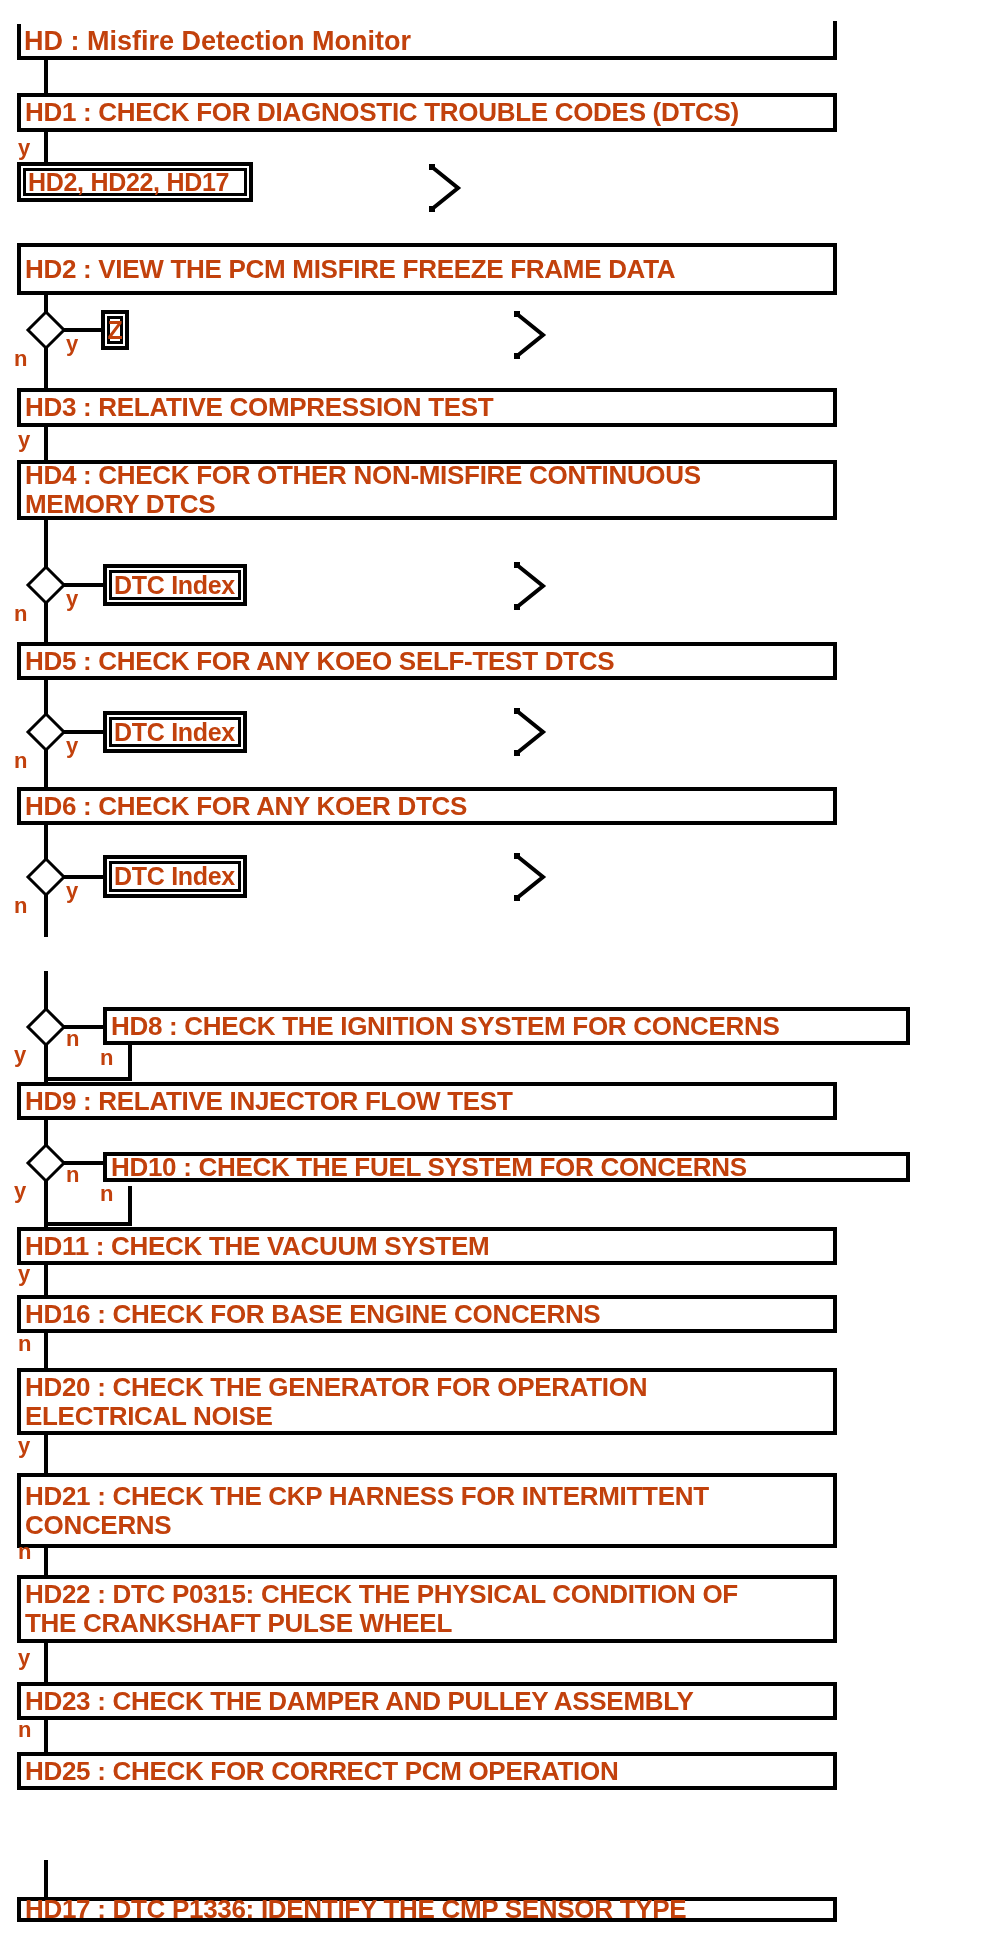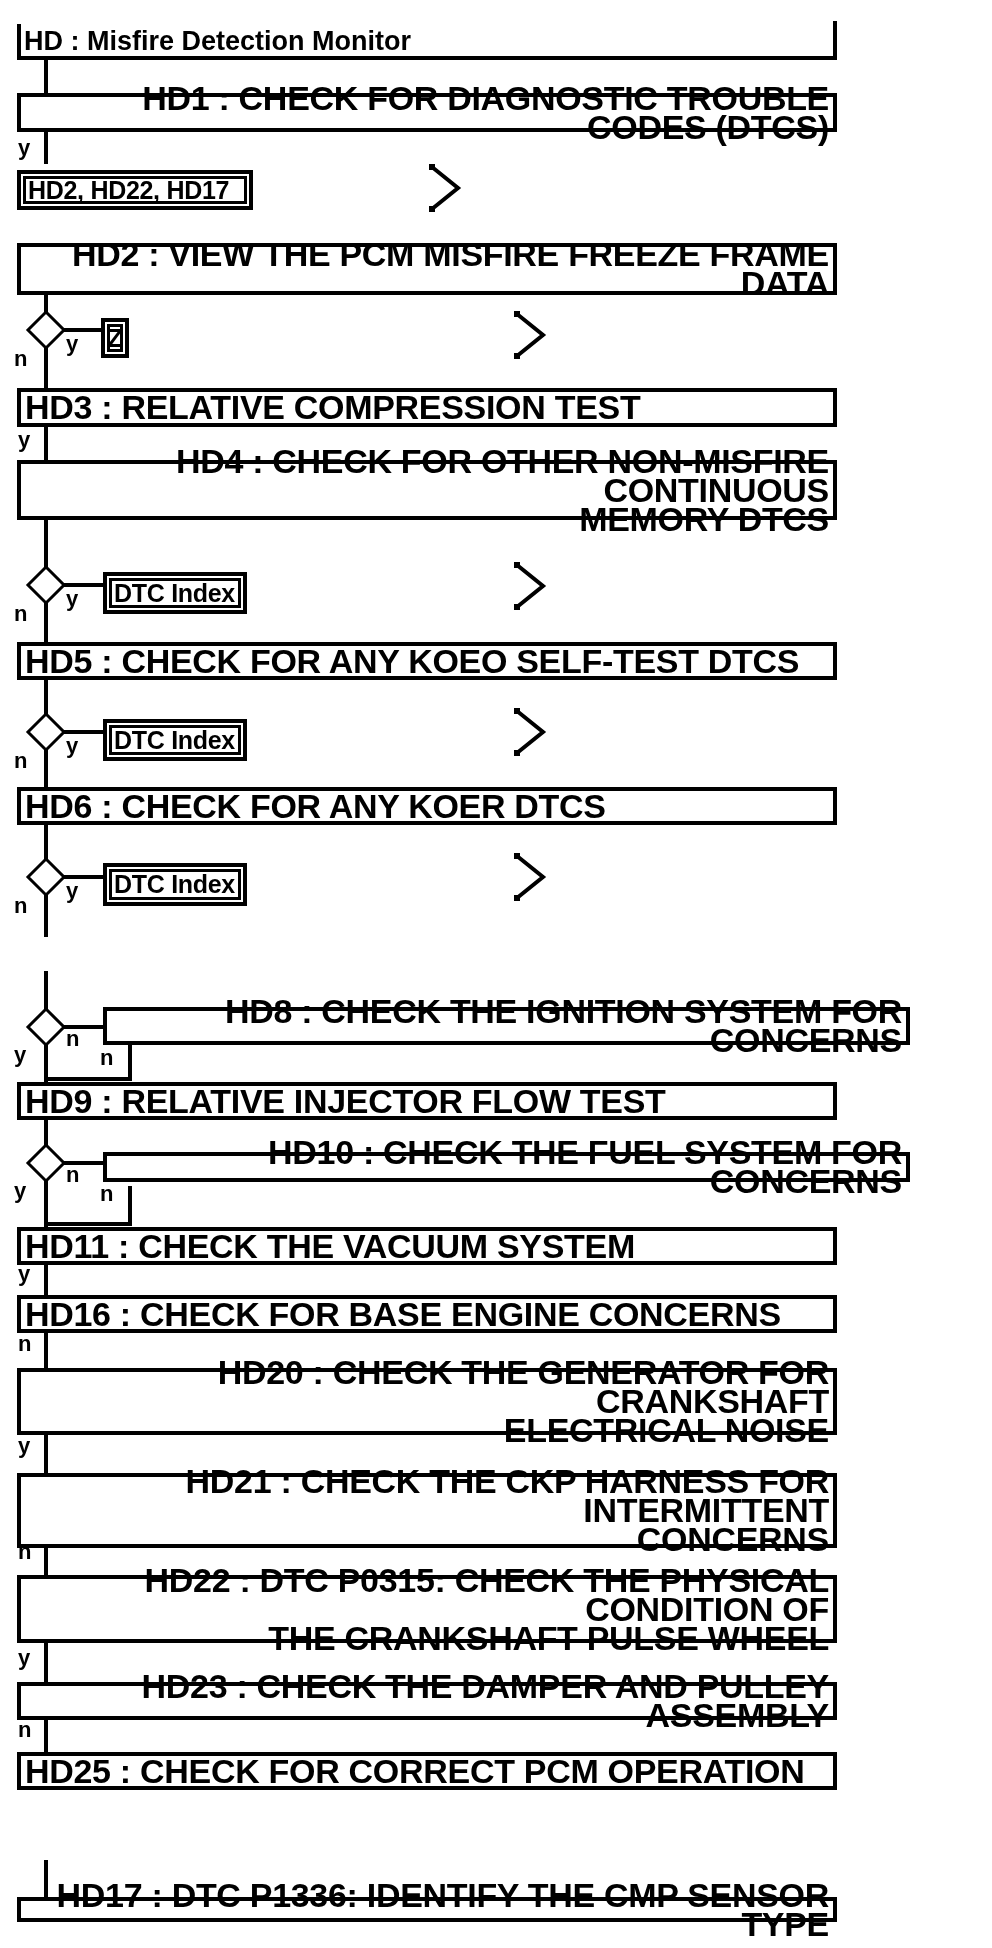--- a/index.html
+++ b/index.html
@@ -1,29 +1,28 @@
 <!DOCTYPE html>
 <html><head>
 <meta charset="utf-8">
 <style>
   html,body{margin:0;padding:0;background:#fff;}
   #canvas{
     position:relative;width:992px;height:1948px;background:#fff;
-    font-family:"Liberation Sans",sans-serif;color:#000000;overflow:hidden;
+    font-family:"Liberation Sans",sans-serif;color:#c2410c;overflow:hidden;
   }
   .box{
     position:absolute;left:17px;width:820px;border:4px solid #000;background:#fff;
-    box-sizing:border-box;font-weight:bold;font-size:34px;line-height:29px;
+    box-sizing:border-box;font-weight:bold;font-size:26px;line-height:29px;
     letter-spacing:-0.3px;padding:0 4px;display:flex;align-items:center;
     white-space:pre-line;
-    text-align:right;
   }
   .box.wide{left:103px;width:807px;}
   .ref{
-    position:absolute;border:4px solid #000;background:#fff;box-sizing:border-box;padding:2px;margin-top:8px;
+    position:absolute;border:4px solid #000;background:#fff;box-sizing:border-box;padding:2px;
   }
   .ref>div{
     border:3px solid #000;width:100%;height:100%;box-sizing:border-box;
     display:flex;align-items:center;justify-content:flex-start;padding:0 2px;
     font-weight:bold;font-size:25px;letter-spacing:-0.3px;white-space:nowrap;overflow:visible;
   }
   .ref.zbox>div{justify-content:center;padding:0;}
   .vline{position:absolute;left:44px;width:4px;background:#000;}
   .vline.alt{left:128px;}
   .hline{position:absolute;height:4px;background:#000;}
@@ -82,21 +81,21 @@
   <div class="box" style="top:388px;height:39px">HD3 : RELATIVE COMPRESSION TEST</div>
   <div class="box" style="top:460px;height:60px">HD4 : CHECK FOR OTHER NON-MISFIRE CONTINUOUS
 MEMORY DTCS</div>
   <div class="box" style="top:642px;height:38px">HD5 : CHECK FOR ANY KOEO SELF-TEST DTCS</div>
   <div class="box" style="top:787px;height:38px">HD6 : CHECK FOR ANY KOER DTCS</div>
   <div class="box wide" style="top:1007px;height:38px">HD8 : CHECK THE IGNITION SYSTEM FOR CONCERNS</div>
   <div class="box" style="top:1082px;height:38px">HD9 : RELATIVE INJECTOR FLOW TEST</div>
   <div class="box wide" style="top:1152px;height:30px">HD10 : CHECK THE FUEL SYSTEM FOR CONCERNS</div>
   <div class="box" style="top:1227px;height:38px">HD11 : CHECK THE VACUUM SYSTEM</div>
   <div class="box" style="top:1295px;height:38px">HD16 : CHECK FOR BASE ENGINE CONCERNS</div>
-  <div class="box" style="top:1368px;height:67px">HD20 : CHECK THE GENERATOR FOR CRANKSHAFT
+  <div class="box" style="top:1368px;height:67px">HD20 : CHECK THE GENERATOR FOR OPERATION
 ELECTRICAL NOISE</div>
   <div class="box" style="top:1473px;height:75px">HD21 : CHECK THE CKP HARNESS FOR INTERMITTENT
 CONCERNS</div>
   <div class="box" style="top:1575px;height:68px">HD22 : DTC P0315: CHECK THE PHYSICAL CONDITION OF
 THE CRANKSHAFT PULSE WHEEL</div>
   <div class="box" style="top:1682px;height:38px">HD23 : CHECK THE DAMPER AND PULLEY ASSEMBLY</div>
   <div class="box" style="top:1752px;height:38px">HD25 : CHECK FOR CORRECT PCM OPERATION</div>
   <div class="box" style="top:1897px;height:25px">HD17 : DTC P1336: IDENTIFY THE CMP SENSOR TYPE</div>
 
   <div class="ref" style="left:17px;top:162px;width:236px;height:40px">

